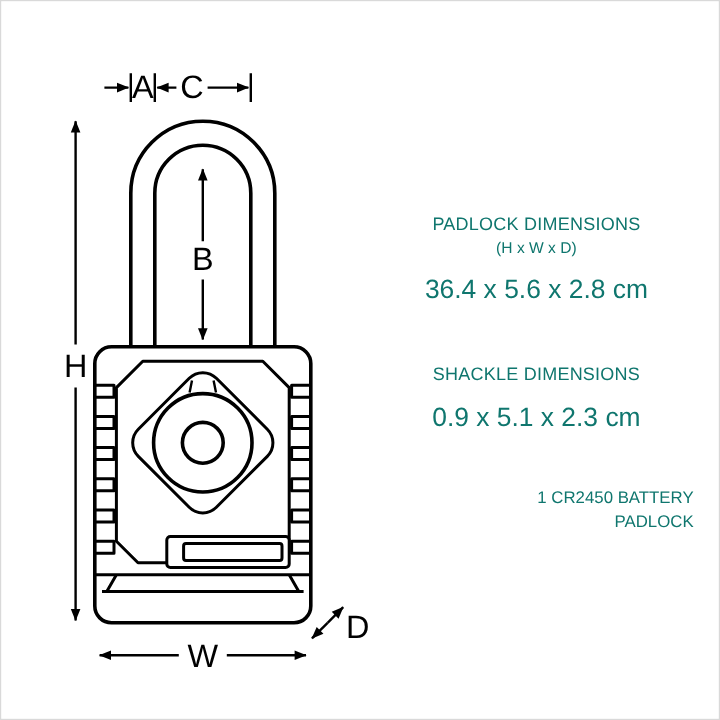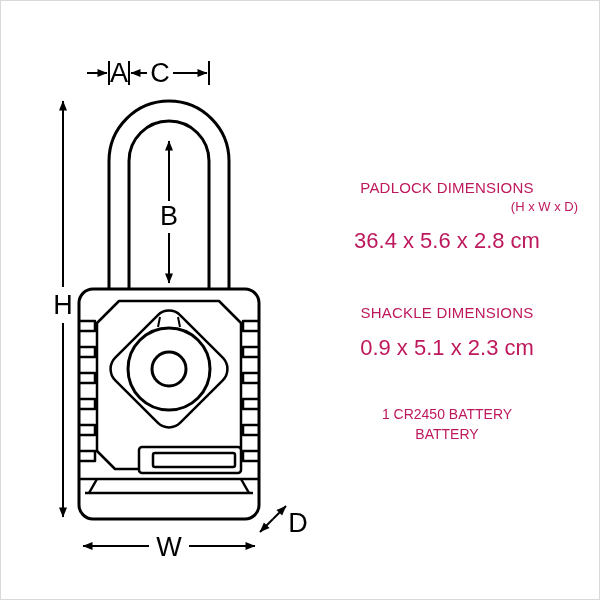--- a/index.html
+++ b/index.html
@@ -18,27 +18,27 @@
     font-family: "Liberation Sans", sans-serif;
     font-size: 27px;
     fill: #000;
   }
   .specs {
     position: absolute;
     left: 315px;
     top: 178px;
     width: 262px;
     text-align: center;
-    color: #be185d;
+    color: #0f766e;
   }
   .spec-block { margin-bottom: 50px; }
   .spec-title   { font-size: 15px; letter-spacing: 0.2px; }
-  .spec-formula { font-size: 13px; margin-top: 3px; text-align: right; }
+  .spec-formula { font-size: 13px; margin-top: 3px; }
   .spec-value   { font-size: 22px; margin-top: 14px; }
-  .battery-note { font-size: 14px; line-height: 1.4; margin-top: -6px; }
+  .battery-note { font-size: 14px; line-height: 1.4; margin-top: -6px; text-align: right; }
 </style>
 </head>
 <body>
 
 <div id="canvas">
 
   <svg id="diagram-svg" width="600" height="600" viewBox="0 0 600 600" xmlns="http://www.w3.org/2000/svg">
     <defs>
       <marker id="ah" markerUnits="userSpaceOnUse" markerWidth="12" markerHeight="10" refX="10.5" refY="5" orient="auto">
         <path d="M1,1 L11,5 L1,9 Z" fill="#000" stroke="none"></path>
@@ -132,17 +132,17 @@
       <div class="spec-value">36.4 x 5.6 x 2.8 cm</div>
     </div>
 
     <div class="spec-block">
       <div class="spec-title">SHACKLE DIMENSIONS</div>
       <div class="spec-value">0.9 x 5.1 x 2.3 cm</div>
     </div>
 
     <div class="battery-note">
       <div>1 CR2450 BATTERY</div>
-      <div>BATTERY</div>
+      <div>PADLOCK</div>
     </div>
 
   </div>
 </div>
 
 </body></html>

